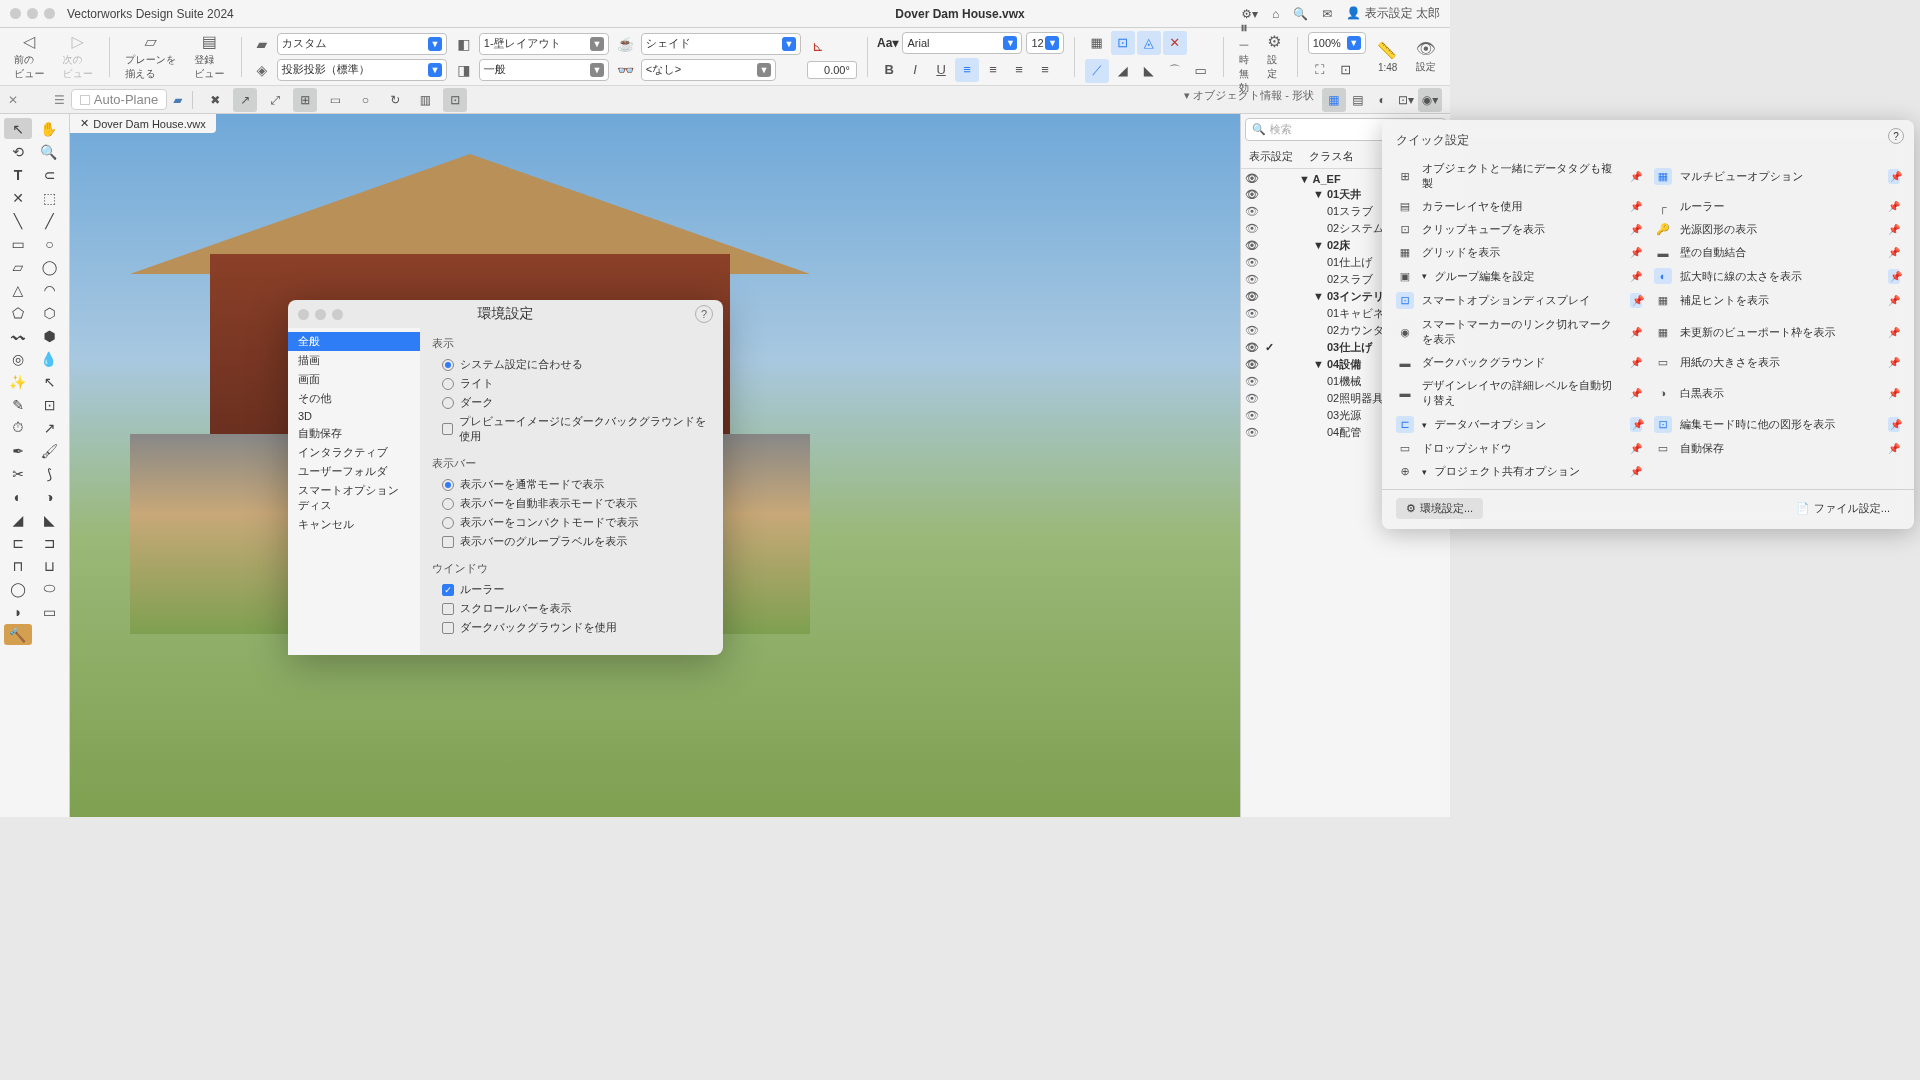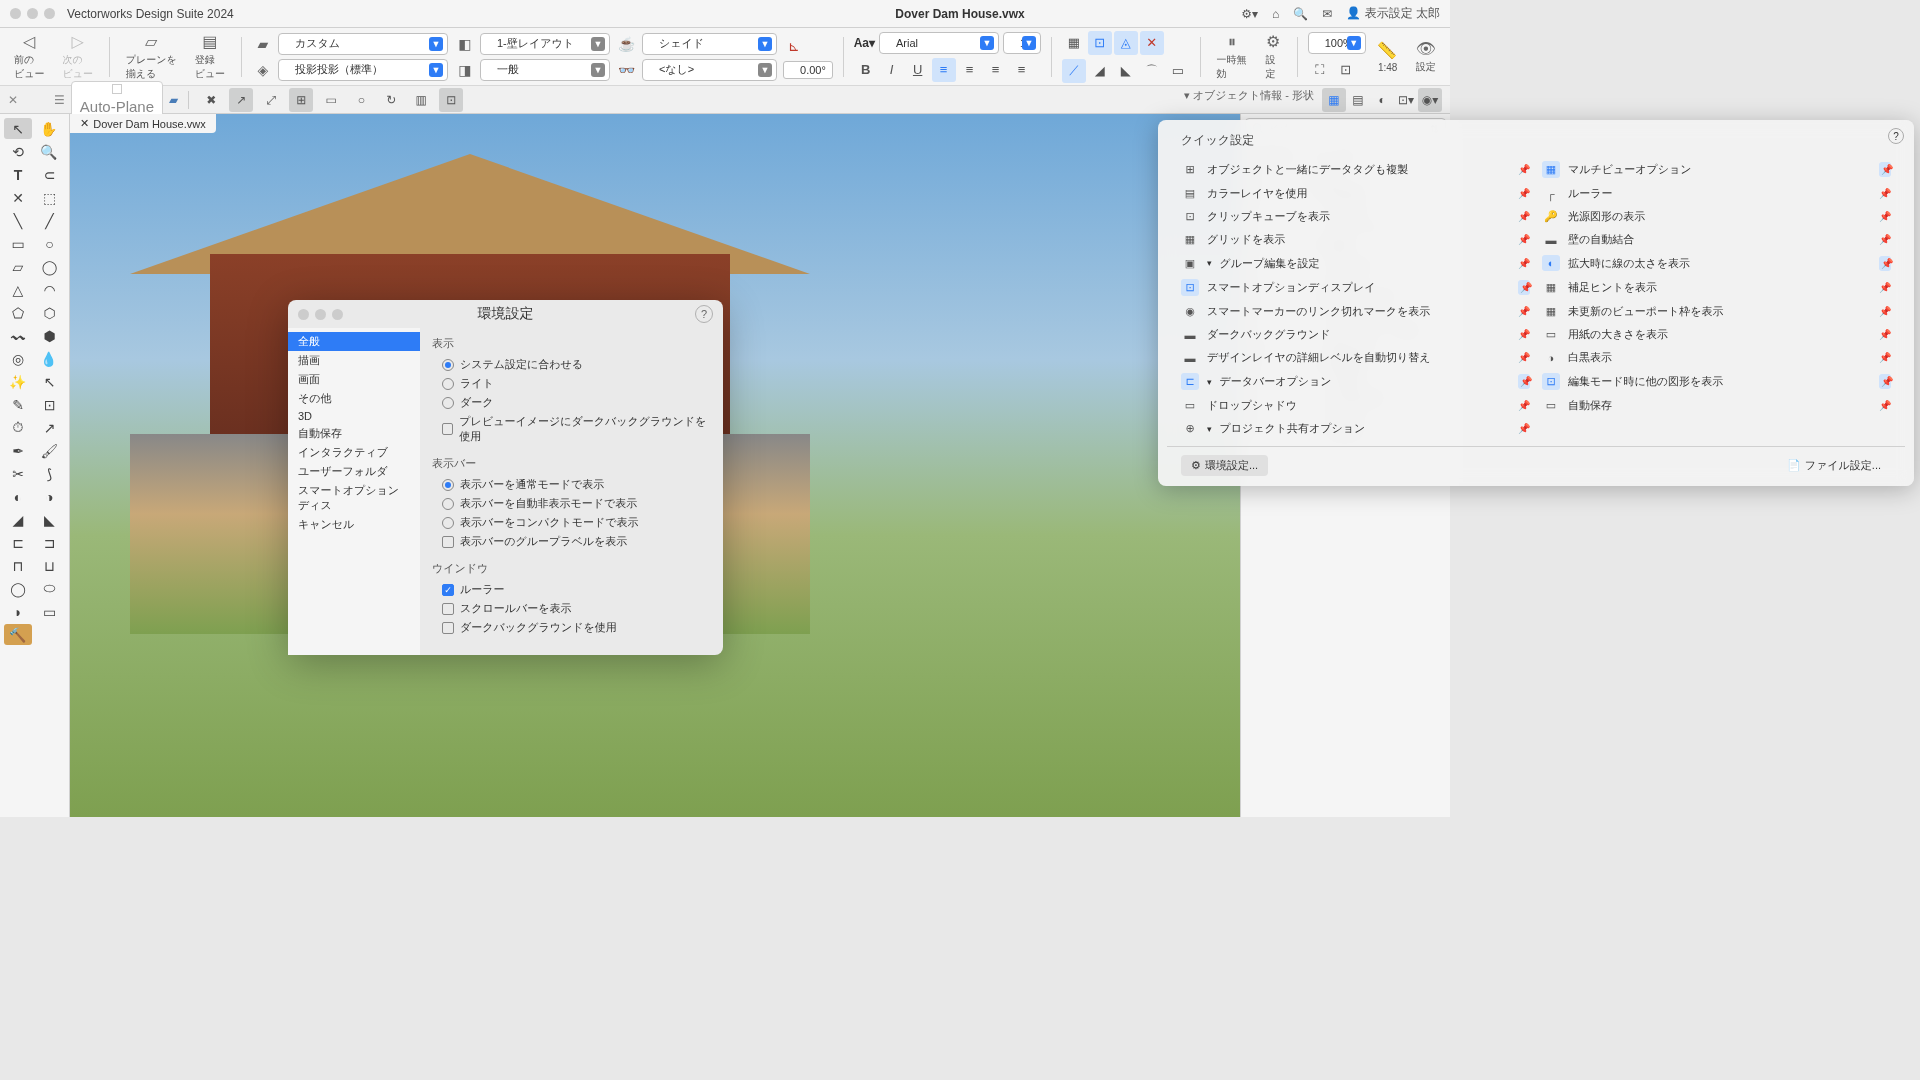--- a/index.html
+++ b/index.html
@@ -9,32 +9,32 @@
 .tlight { width: 11px; height: 11px; border-radius: 50%; background: #ccc; }
 .appname { margin-left: 12px; font-size: 12px; color: #444; }
 .doctitle { position: absolute; left: 50%; transform: translateX(-50%); font-weight: 600; font-size: 12px; }
 .tb-right { margin-left: auto; display: flex; gap: 14px; align-items: center; color: #555; }
 .tb-right span { cursor: pointer; }
 .toolbar1, .toolbar2 { background: #f5f5f5; display: flex; align-items: center; padding: 2px 8px; gap: 6px; border-bottom: 1px solid #d8d8d8; }
 .toolbar1 { height: 58px; }
 .tbtn { display: flex; flex-direction: column; align-items: center; justify-content: center; gap: 2px; font-size: 10px; color: #555; padding: 2px 6px; }
 .tbtn .ic { font-size: 16px; color: #666; }
 .sep { width: 1px; height: 40px; background: #d0d0d0; margin: 0 4px; }
-.dd { background: #fff; border: 1px solid #c0c0c0; border-radius: 4px; height: 22px; display: flex; align-items: center; padding: 0 16px; font-size: 11px; position: relative; }
+.dd { background: #fff; border: 1px solid #c0c0c0; border-radius: 4px; height: 22px; display: flex; align-items: center; padding: 0 4px; font-size: 11px; position: relative; }
 .dd .arr { position: absolute; right: 4px; background: #2e7cf6; color: #fff; width: 14px; height: 14px; border-radius: 3px; font-size: 9px; display: flex; align-items: center; justify-content: center; }
 .tool-col { display: flex; flex-direction: column; gap: 4px; }
 .ticon { width: 22px; height: 22px; display: flex; align-items: center; justify-content: center; color: #666; font-size: 14px; }
 .numbox { background: #fff; border: 1px solid #c0c0c0; border-radius: 3px; padding: 2px 6px; font-size: 11px; width: 50px; text-align: right; }
 .textbtns { display: flex; gap: 2px; }
 .txbtn { width: 24px; height: 24px; display: flex; align-items: center; justify-content: center; border-radius: 3px; font-size: 13px; color: #555; }
 .txbtn.active { background: #d0e3fb; color: #2e7cf6; }
 .txbtn.red-x { background: #d0e3fb; color: #c0392b; }
 .modebar { height: 28px; background: #f0f0f0; display: flex; align-items: center; padding: 0 8px; gap: 4px; border-bottom: 1px solid #d0d0d0; }
 .mode-left { display: flex; align-items: center; gap: 6px; }
-.autopln { background: #fff; border: 1px solid #d0d0d0; border-radius: 4px; padding: 2px 8px; font-size: 15px; color: #888; display: flex; align-items: center; gap: 4px; flex-direction: column; }
+.autopln { background: #fff; border: 1px solid #d0d0d0; border-radius: 4px; padding: 2px 8px; font-size: 13px; color: #888; display: flex; align-items: center; gap: 4px; }
 .modebtn { width: 24px; height: 24px; display: flex; align-items: center; justify-content: center; border-radius: 3px; color: #555; }
 .modebtn.on { background: #cfd0d0; }
 .mode-right { margin-left: auto; display: flex; }
 .main { display: flex; height: calc(100% - 114px); position: relative; }
 .toolpal { width: 70px; background: #f5f5f5; border-right: 1px solid #d0d0d0; padding: 4px; display: grid; grid-template-columns: 1fr 1fr; gap: 2px; align-content: start; }
 .tp-btn { width: 28px; height: 21px; display: flex; align-items: center; justify-content: center; font-size: 14px; color: #444; border-radius: 3px; }
 .tp-btn.sel { background: #d0d0d0; }
 .canvas { flex: 1; position: relative; background: linear-gradient(#6fa8d8 0%, #a8c8e0 35%, #9ab878 60%, #7ea050 100%); }
 .tab { position: absolute; top: 0; left: 0; background: #f5f5f5; padding: 3px 10px; font-size: 11px; border-radius: 0 0 4px 0; display: flex; align-items: center; gap: 4px; }
 .house { position: absolute; top: 40px; left: 60px; width: 680px; height: 400px; }
@@ -67,21 +67,21 @@
 .radio { width: 12px; height: 12px; border-radius: 50%; border: 1px solid #888; display: flex; align-items: center; justify-content: center; }
 .radio.on::after { content: ''; width: 6px; height: 6px; background: #2e7cf6; border-radius: 50%; }
 .chkb { width: 12px; height: 12px; border: 1px solid #888; border-radius: 2px; display: flex; align-items: center; justify-content: center; font-size: 9px; }
 .chkb.on { background: #2e7cf6; border-color: #2e7cf6; color: #fff; }
 .ctrl-size { display: flex; justify-content: space-around; padding: 6px 0; }
 .cs-opt { display: flex; flex-direction: column; align-items: center; gap: 4px; font-size: 11px; }
 .cs-ic { width: 24px; height: 18px; border: 2px solid #777; border-radius: 2px; }
 .dlg-foot { display: flex; padding: 8px 12px; gap: 8px; }
 .btn { background: #fff; border: 1px solid #c0c0c0; border-radius: 4px; padding: 3px 14px; font-size: 11px; }
 .btn.primary { background: #2e7cf6; color: #fff; border-color: #2e7cf6; }
-.popover { position: absolute; top: 120px; right: 6px; width: 756px; background: rgba(242,242,242,0.96); backdrop-filter: blur(8px); border-radius: 8px; box-shadow: 0 4px 24px rgba(0,0,0,0.25); z-index: 90; padding: 8px 9px; }
+.popover { position: absolute; top: 120px; right: 6px; width: 532px; background: rgba(242,242,242,0.96); backdrop-filter: blur(8px); border-radius: 8px; box-shadow: 0 4px 24px rgba(0,0,0,0.25); z-index: 90; padding: 8px 0; }
 .pop-title { padding: 4px 14px 8px; font-size: 12px; color: #444; }
 .pop-grid { display: grid; grid-template-columns: 1fr 1fr; padding: 0 8px; }
 .pop-item { display: flex; align-items: center; padding: 4px 6px; font-size: 11px; gap: 8px; border-radius: 4px; }
 .pop-item .pic { width: 18px; text-align: center; color: #555; }
 .pop-item .plbl { flex: 1; }
 .pop-item .pin { width: 12px; color: #888; font-size: 10px; }
 .pop-item.hl .pic, .pop-item.hl .pin { background: #d0e3fb; color: #2e7cf6; border-radius: 3px; padding: 2px; }
 .pop-foot { display: flex; justify-content: space-between; padding: 8px 14px 2px; border-top: 1px solid #d0d0d0; margin-top: 6px; }
 .pf-btn { background: #e0e0e0; border-radius: 4px; padding: 3px 10px; font-size: 11px; display: flex; align-items: center; gap: 4px; }
 </style>
@@ -156,21 +156,21 @@
         <span class="ticon">◨</span>
         <div class="dd" style="width:130px">
           <span>一般</span>
           <span class="arr" style="background:#888">▼</span>
         </div>
       </div>
   </div>
   <div class="tool-col">
     <div style="display:flex;gap:4px">
         <span class="ticon">☕</span>
-        <div class="dd" style="width:135px">
+        <div class="dd" style="width:160px">
           <span>シェイド</span>
           <span class="arr">▼</span>
         </div>
       </div>
     <div style="display:flex;gap:4px">
         <span class="ticon">👓</span>
         <div class="dd" style="width:135px">
           <span>&lt;なし&gt;</span>
           <span class="arr" style="background:#888">▼</span>
         </div>

